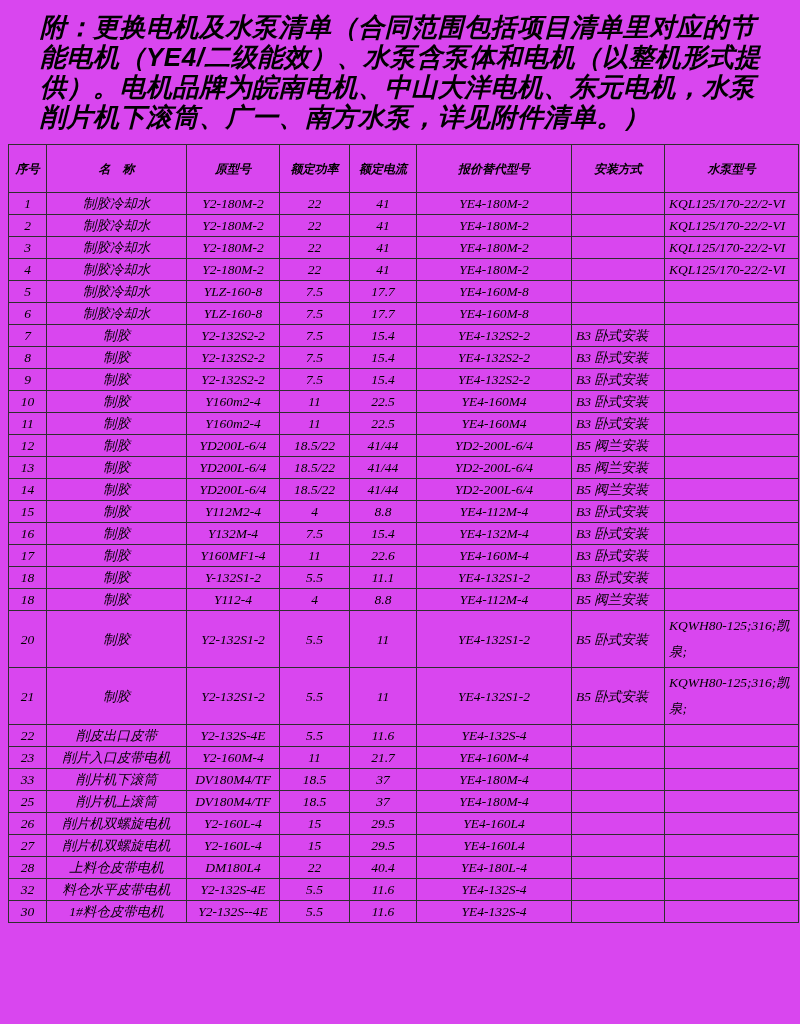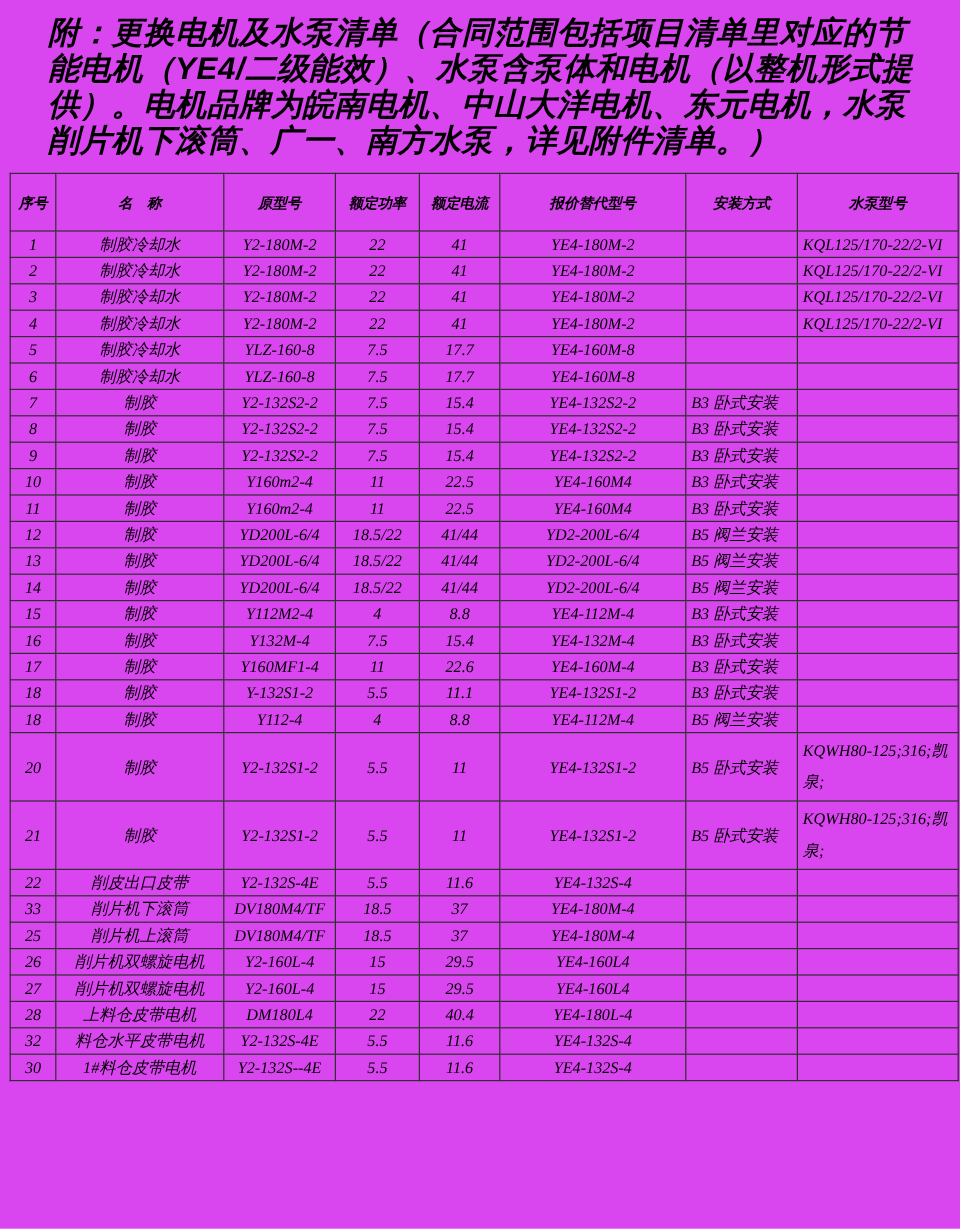--- a/index.html
+++ b/index.html
@@ -323,20 +323,30 @@
           <td>22</td>
           <td>削皮出口皮带</td>
           <td>Y2-132S-4E</td>
           <td>5.5</td>
           <td>11.6</td>
           <td>YE4-132S-4</td>
           <td class="left"></td>
           <td class="left"></td>
         </tr>
         <tr>
+          <td>23</td>
+          <td>削片入口皮带电机</td>
+          <td>Y2-160M-4</td>
+          <td>11</td>
+          <td>21.7</td>
+          <td>YE4-160M-4</td>
+          <td class="left"></td>
+          <td class="left"></td>
+        </tr>
+        <tr>
           <td>33</td>
           <td>削片机下滚筒</td>
           <td>DV180M4/TF</td>
           <td>18.5</td>
           <td>37</td>
           <td>YE4-180M-4</td>
           <td class="left"></td>
           <td class="left"></td>
         </tr>
         <tr>

